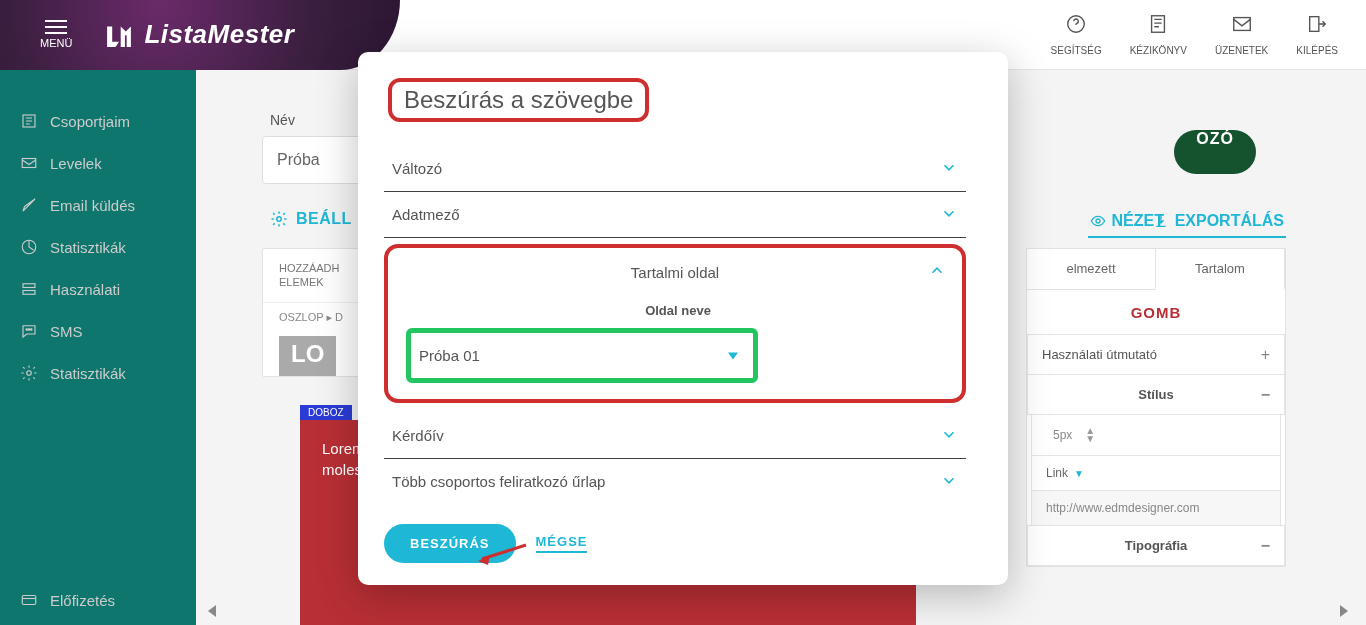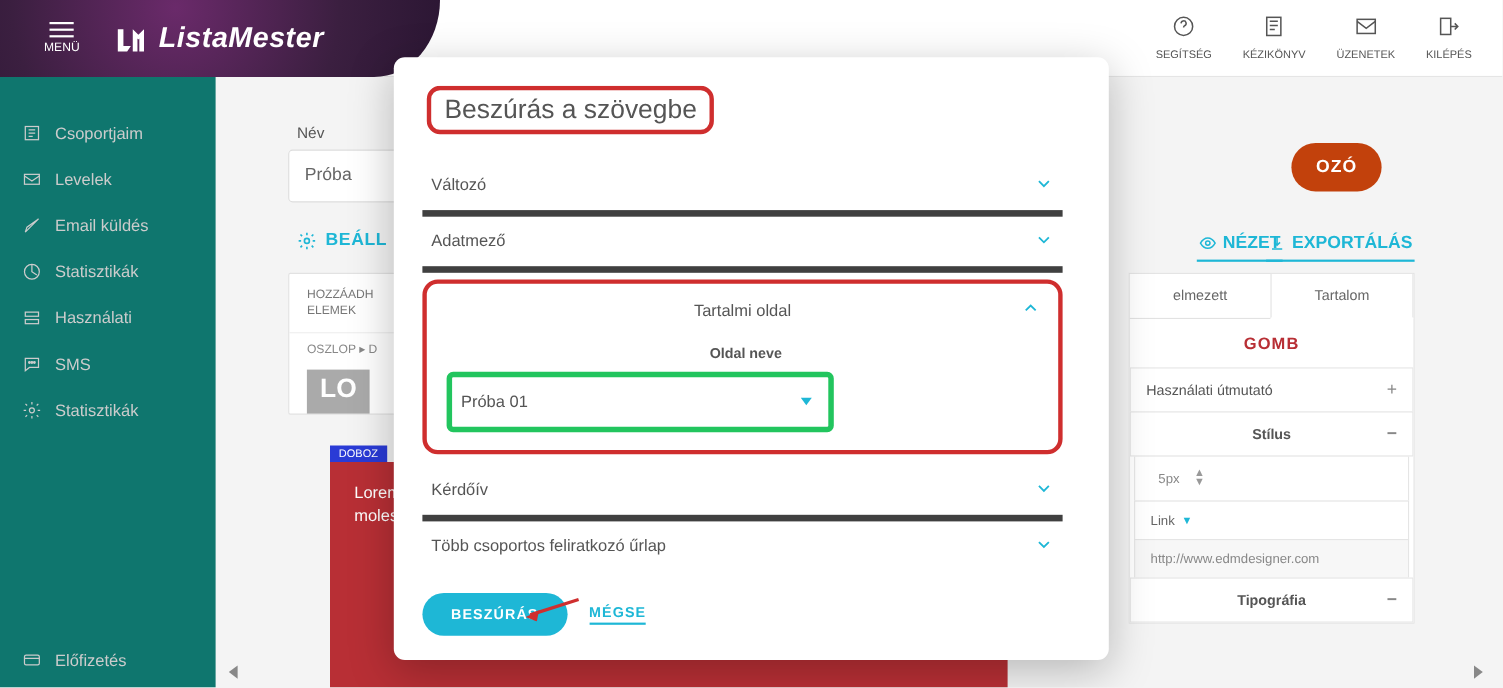--- a/index.html
+++ b/index.html
@@ -23,21 +23,21 @@
   .side-item svg { width:18px; height:18px; stroke:#ccc; fill:none; stroke-width:1.5; }
   .side-item span.label { white-space:nowrap; }
   .side-bottom { position:absolute; left:0; right:0; bottom:0; padding:16px 20px; }
 
   
   .main { position:absolute; top:70px; left:200px; right:0; bottom:0; background:#f4f4f4; }
 
   
   .bg-field-label { position:absolute; top:42px; left:70px; font-size:14px; color:#555; }
   .bg-field { position:absolute; top:66px; left:62px; width:260px; height:48px; background:#fff; border:1px solid #ddd; border-radius:4px; padding:0 14px; display:flex; align-items:center; color:#666; }
-  .bg-pill { position:absolute; top:60px; right:110px; height:44px; background:#c2410c; color:#fff; border-radius:24px; padding:0 22px; display:flex; align-items:center; font-weight:600; letter-spacing:1px; }
+  .bg-pill { position:absolute; top:60px; right:110px; height:44px; background:#14532d; color:#fff; border-radius:24px; padding:0 22px; display:flex; font-weight:600; letter-spacing:1px; }
   .bg-gear { position:absolute; top:140px; left:70px; display:flex; align-items:center; gap:8px; color:#1eb7d6; font-weight:600; letter-spacing:.5px; cursor:pointer; }
   .bg-gear svg { width:18px; height:18px; stroke:#1eb7d6; fill:none; stroke-width:2; }
   .bg-link { position:absolute; top:136px; display:flex; align-items:center; gap:6px; color:#1eb7d6; font-weight:600; cursor:pointer; padding:6px 2px; border-bottom:2px solid #1eb7d6; }
   .bg-link svg { width:16px; height:16px; stroke:#1eb7d6; fill:none; stroke-width:2; }
   .elempanel {
     position:absolute; top:178px; left:62px; width:720px; background:#fff; border:1px solid #e2e2e2; border-radius:2px;
   }
   .elem-head { padding:12px 16px; font-size:11px; color:#777; line-height:1.3; border-bottom:1px solid #eee; text-transform:uppercase; }
   .elem-crumb { padding:8px 16px; font-size:11px; color:#888; }
   .elem-lip { margin-left:16px; margin-top:4px; height:40px; background:#aaa; color:#fff; font-weight:700; font-size:24px; padding:4px 12px; display:inline-block; position:relative; }
@@ -56,21 +56,21 @@
   .prop-input { font-size:12px; color:#888; padding:2px 6px; border:1px solid transparent; }
   .prop-url { padding:10px 14px; border:1px solid #e5e5e5; margin:-1px 4px 0 4px; background:#f7f7f7; font-size:12px; color:#888; }
 
   
   .modal { position:absolute; top:52px; left:358px; width:650px; background:#fff; border-radius:10px; box-shadow:0 10px 40px rgba(0,0,0,.25); padding:26px 18px 22px 18px; }
   .modal-inner { position:relative; max-height:464px; overflow-y:auto; padding:0 24px 0 8px; }
   .modal-inner::-webkit-scrollbar { width:8px; }
   .modal-inner::-webkit-scrollbar-thumb { background:#ccc; border-radius:4px; }
   .modal-title { font-size:24px; color:#555; margin:0 0 24px 4px; }
   .title-hi { border:4px solid #cf2e2e; border-radius:12px; padding:4px 12px; display:inline-block; }
-  .acc-item { border-bottom:6px solid #404040; padding:14px 8px 14px 8px; position:relative; font-size:15px; color:#555; cursor:pointer; }
+  .acc-item { border-bottom:1px solid #404040; padding:14px 8px 14px 8px; position:relative; font-size:15px; color:#555; cursor:pointer; }
   .acc-item .chev { position:absolute; right:8px; top:50%; transform:translateY(-50%); }
   .acc-item .chev svg { width:18px; height:18px; stroke:#1eb7d6; fill:none; stroke-width:2.2; }
   .acc-group { border:4px solid #cf2e2e; border-radius:14px; padding:4px 8px 16px 8px; margin:6px 0 10px 0;text-align:center; }
   .acc-group .acc-item { border-bottom:none; padding:12px 6px 10px 6px; }
   .acc-group .chev.up svg { transform:rotate(180deg); }
   .acc-body { padding:6px 6px 0 10px; }
   .ob-label { font-size:13px; font-weight:600; color:#555; margin:6px 0 10px 2px; }
   .sel { border:5px solid #22c55e; border-radius:6px; padding:14px 8px; width:352px; display:flex; align-items:center; color:#555; font-size:15px; cursor:pointer; position:relative; }
   .sel .tri { position:absolute; right:14px; top:50%; transform:translateY(-50%); }
   .sel .tri svg { width:12px; height:12px; fill:#1eb7d6; }

